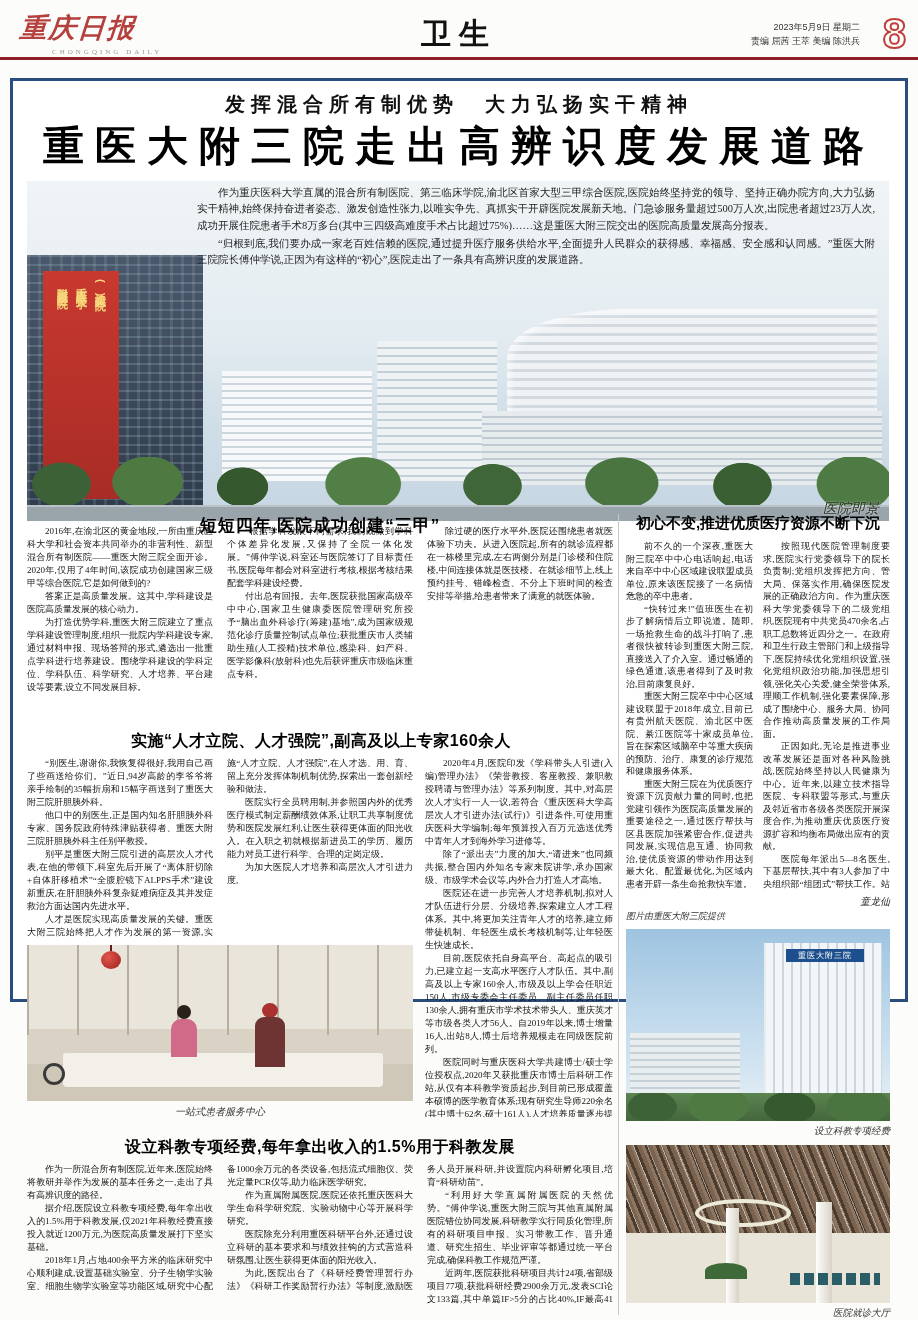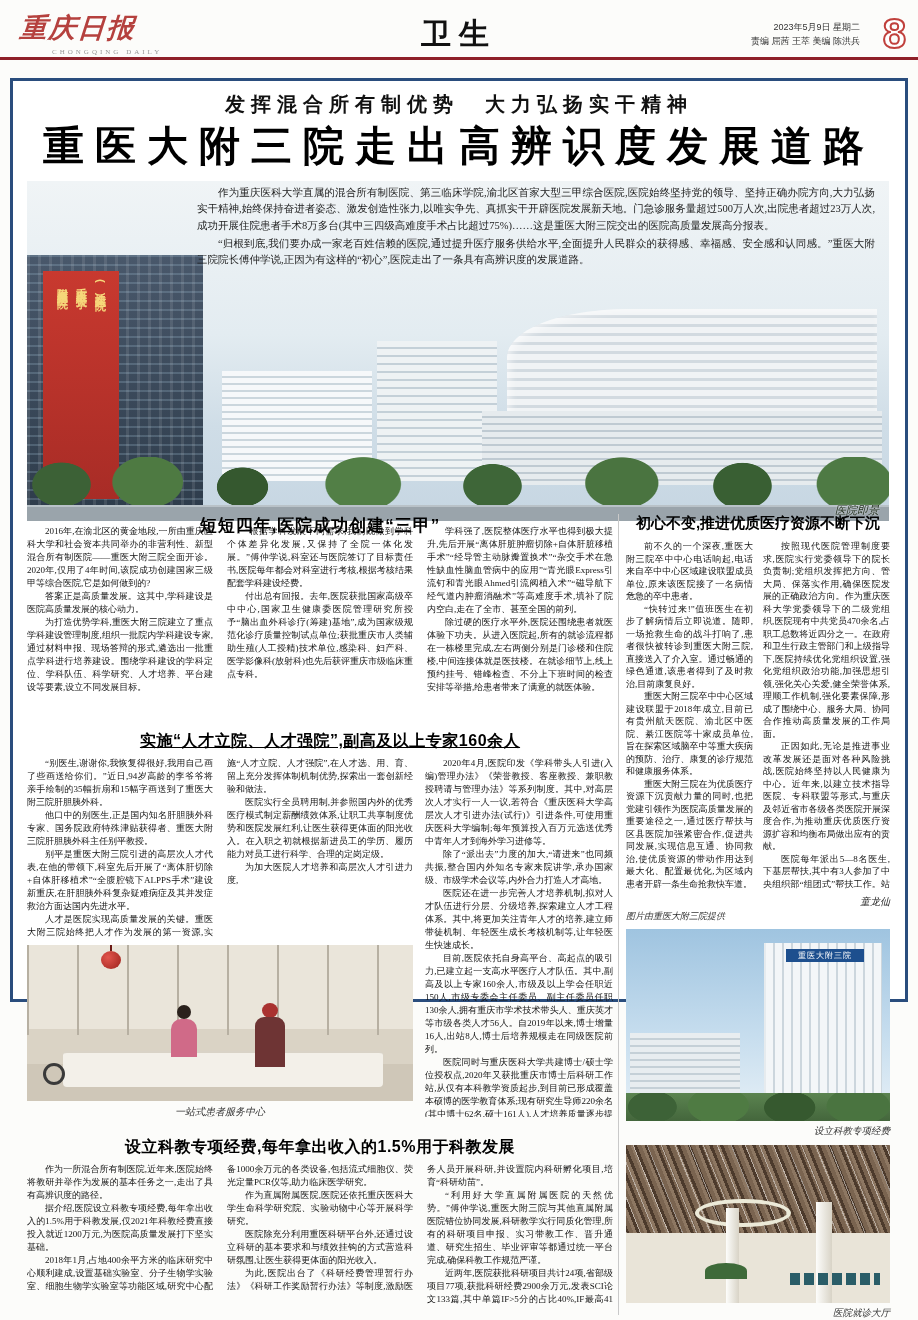--- a/index.html
+++ b/index.html
@@ -44,30 +44,30 @@
       radial-gradient(42px 32px at 25% 60%, #35582f 60%, transparent 62%),
       radial-gradient(62px 44px at 39% 54%, #527f46 60%, transparent 62%),
       radial-gradient(48px 36px at 54% 58%, #3e6638 60%, transparent 62%),
       radial-gradient(60px 42px at 69% 52%, #4a7440 60%, transparent 62%),
       radial-gradient(48px 38px at 83% 58%, #395f33 60%, transparent 62%),
       radial-gradient(62px 46px at 96% 54%, #4e7a44 60%, transparent 62%);
   }
   .road { position:absolute; left:0; bottom:0; width:100%; height:16px; background:#9aa4ab; border-top:2px solid #b9c2c8; }
   .lede { position:absolute; left:170px; top:4px; width:678px; font-size:10.5px; line-height:1.55; color:#1c1c1c; text-align:justify; }
   .lede p { text-indent:2em; margin-bottom:2px; }
-  .cap-main { position:absolute; right:10px; bottom:3px; font-size:11px; font-style:italic; color:#23301f; text-shadow:0 0 2px rgba(255,255,255,.8); }
+  .cap-main { position:absolute; right:10px; bottom:3px; font-size:14px; font-style:italic; color:#23301f; text-shadow:0 0 2px rgba(255,255,255,.8); }
 
   
   .sec-title { font-weight:900; color:#000; font-family:"Liberation Sans",sans-serif; text-align:center; }
   .s1-title { left:14px; top:433px; width:586px; font-size:17px; letter-spacing:1px; }
   .s1-text  { left:14px; top:444px; width:586px; height:170px; column-count:3; column-gap:14px; column-fill:auto; overflow:hidden; }
   .body-txt { font-size:9px; line-height:13px; color:#141414; text-align:justify; }
   .body-txt p { text-indent:2em; margin:0; }
 
-  .s2-title { left:24px; top:650px; width:586px; font-size:16px; letter-spacing:.5px;text-decoration:underline; }
+  .s2-title { left:15px; top:650px; width:586px; font-size:16px; letter-spacing:.5px; }
   .s2-left  { left:14px; top:676px; width:386px; height:184px; column-count:2; column-gap:14px; column-fill:auto; overflow:hidden; }
   .s2-right { left:412px; top:676px; width:188px; height:360px; overflow:hidden; }
 
   
   .photo-svc { left:14px; top:864px; width:386px; height:156px; overflow:hidden;
     background:linear-gradient(180deg,#eae5da 0 54%,#dad3c5 54% 76%,#cfc7b8 76% 100%); }
   .svc-mullions { position:absolute; left:0; top:0; width:100%; height:58%;
     background:repeating-linear-gradient(90deg,#b7b0a2 0 2px, transparent 2px 50px); }
   .lantern { position:absolute; left:74px; top:6px; width:20px; height:18px; border-radius:50%; background:radial-gradient(circle at 35% 35%, #e2554d, #9c221c); }
   .lantern::before { content:""; position:absolute; left:9px; top:-6px; width:2px; height:6px; background:#6b1a16; }
@@ -165,21 +165,20 @@
       <div class="cap-main">医院即景</div>
     </div>
 
     <div class="fabs sec-title s1-title">短短四年,医院成功创建“三甲”</div>
     <div class="fabs s1-text body-txt">
         <p>2016年,在渝北区的黄金地段,一所由重庆医科大学和社会资本共同举办的非营利性、新型混合所有制医院——重医大附三院全面开诊。2020年,仅用了4年时间,该院成功创建国家三级甲等综合医院,它是如何做到的?</p>
         <p>答案正是高质量发展。这其中,学科建设是医院高质量发展的核心动力。</p>
         <p>为打造优势学科,重医大附三院建立了重点学科建设管理制度,组织一批院内学科建设专家,通过材料申报、现场答辩的形式,遴选出一批重点学科进行培养建设。围绕学科建设的学科定位、学科队伍、科学研究、人才培养、平台建设等要素,设立不同发展目标。</p>
         <p>“根据学科发展不同需求,我们既做到学科个体差异化发展,又保持了全院一体化发展。”傅仲学说,科室还与医院签订了目标责任书,医院每年都会对科室进行考核,根据考核结果配套学科建设经费。</p>
         <p>付出总有回报。去年,医院获批国家高级卒中中心,国家卫生健康委医院管理研究所授予“脑出血外科诊疗(筹建)基地”,成为国家级规范化诊疗质量控制试点单位;获批重庆市人类辅助生殖(人工授精)技术单位,感染科、妇产科、医学影像科(放射科)也先后获评重庆市级临床重点专科。</p>
-        <p>学科强了,医院整体医疗水平也得到极大提升,先后开展“离体肝脏肿瘤切除+自体肝脏移植手术”“经导管主动脉瓣置换术”“杂交手术在急性缺血性脑血管病中的应用”“青光眼Express引流钉和青光眼Ahmed引流阀植入术”“磁导航下经气道内肿瘤消融术”等高难度手术,填补了院内空白,走在了全市、甚至全国的前列。</p>
         <p>除过硬的医疗水平外,医院还围绕患者就医体验下功夫。从进入医院起,所有的就诊流程都在一栋楼里完成,左右两侧分别是门诊楼和住院楼,中间连接体就是医技楼。在就诊细节上,线上预约挂号、错峰检查、不分上下班时间的检查安排等举措,给患者带来了满意的就医体验。</p>
       </div>
 
     <div class="fabs sec-title s2-title">实施“人才立院、人才强院”,副高及以上专家160余人</div>
     <div class="fabs s2-left body-txt">
         <p>“别医生,谢谢你,我恢复得很好,我用自己画了些画送给你们。”近日,94岁高龄的李爷爷将亲手绘制的35幅折扇和15幅字画送到了重医大附三院肝胆胰外科。</p>
         <p>他口中的别医生,正是国内知名肝胆胰外科专家、国务院政府特殊津贴获得者、重医大附三院肝胆胰外科主任别平教授。</p>
         <p>别平是重医大附三院引进的高层次人才代表,在他的带领下,科室先后开展了“离体肝切除+自体肝移植术”“全腹腔镜下ALPPS手术”建设新重庆,在肝胆胰外科复杂疑难病症及其并发症救治方面达国内先进水平。</p>
         <p>人才是医院实现高质量发展的关键。重医大附三院始终把人才作为发展的第一资源,实施“人才立院、人才强院”,在人才选、用、育、留上充分发挥体制机制优势,探索出一套创新经验和做法。</p>
         <p>医院实行全员聘用制,并参照国内外的优秀医疗模式制定薪酬绩效体系,让职工共享制度优势和医院发展红利,让医生获得更体面的阳光收入。在入职之初就根据新进员工的学历、履历能力对员工进行科学、合理的定岗定级。</p>

